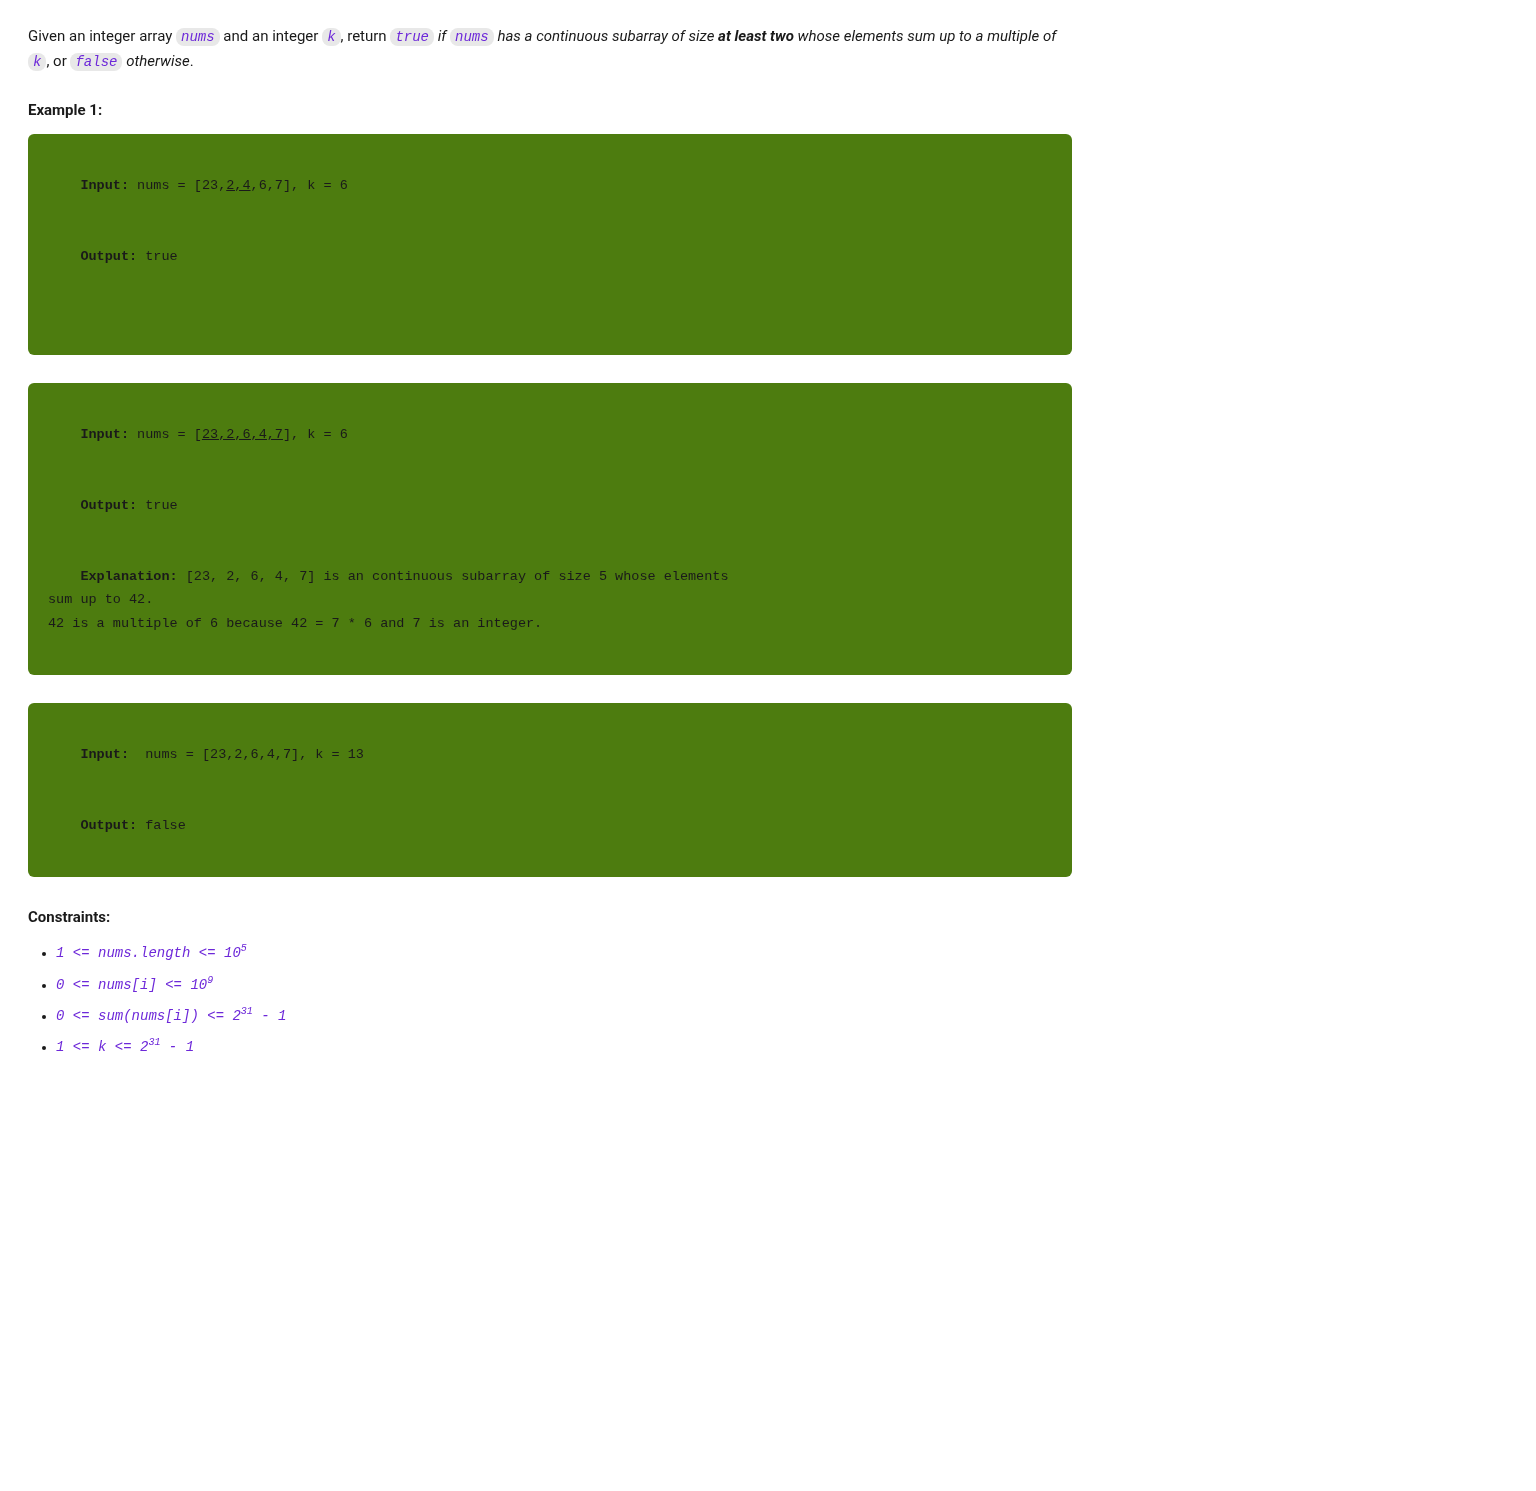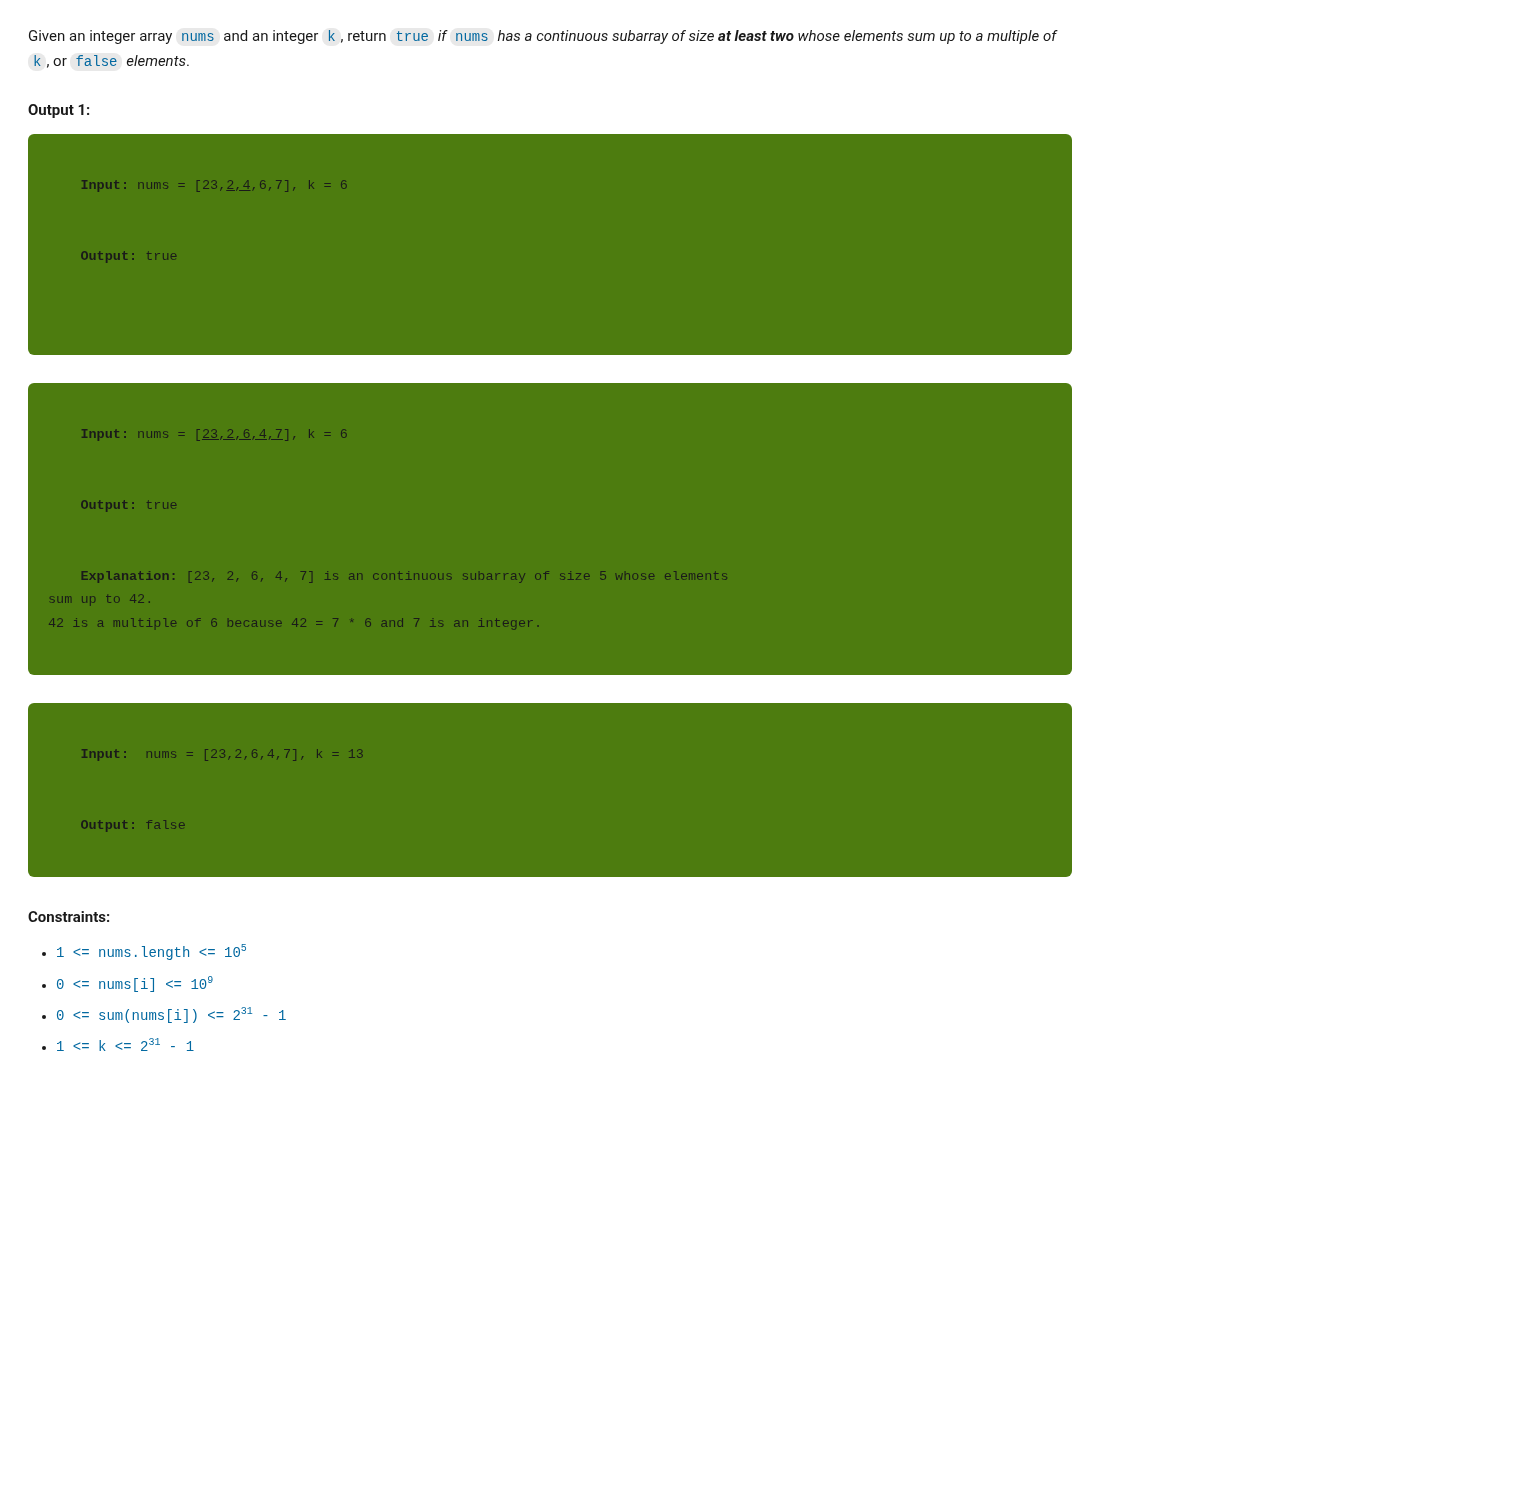--- a/index.html
+++ b/index.html
@@ -27,21 +27,22 @@
       font-size: 15px;
       line-height: 1.65;
     }
 
     code.inline {
       background-color: #e8e8e8;
       border-radius: 8px;
       padding: 1px 5px;
       font-family: 'SFMono-Regular', Consolas, 'Liberation Mono', Menlo, monospace;
       font-size: 14px;
-      color: #0369a1;
+      color: #6d28d9;
+      font-style: italic;
     }
 
     .example-section {
       margin-bottom: 28px;
     }
 
     .example-title {
       font-size: 15px;
       font-weight: 700;
       margin-bottom: 12px;
@@ -98,27 +99,27 @@
 
     strong {
       font-weight: 700;
     }
   </style>
 </head>
 <body>
 
 <div class="problem-description">
   <p>
-    Given an integer array <code class="inline">nums</code> and an integer <code class="inline">k</code>, return <code class="inline">true</code> <em>if</em> <code class="inline">nums</code> <em>has a continuous subarray of size <strong>at least two</strong> whose elements sum up to a multiple of</em> <code class="inline">k</code>, or <code class="inline">false</code> <em>elements</em>.
+    Given an integer array <code class="inline">nums</code> and an integer <code class="inline">k</code>, return <code class="inline">true</code> <em>if</em> <code class="inline">nums</code> <em>has a continuous subarray of size <strong>at least two</strong> whose elements sum up to a multiple of</em> <code class="inline">k</code>, or <code class="inline">false</code> <em>otherwise</em>.
   </p>
 
 </div>
 
 <div class="example-section">
-  <div class="example-title">Output 1:</div>
+  <div class="example-title">Example 1:</div>
   <div class="example-box">
     <span><span class="label">Input:</span> nums = [23,<span class="underline-text">2,4</span>,6,7], k = 6</span>
     <br>
     <span><span class="label">Output:</span> true</span>
     <br>
   </div>
 </div>
 
 <div class="example-section">
   <div class="example-box">

